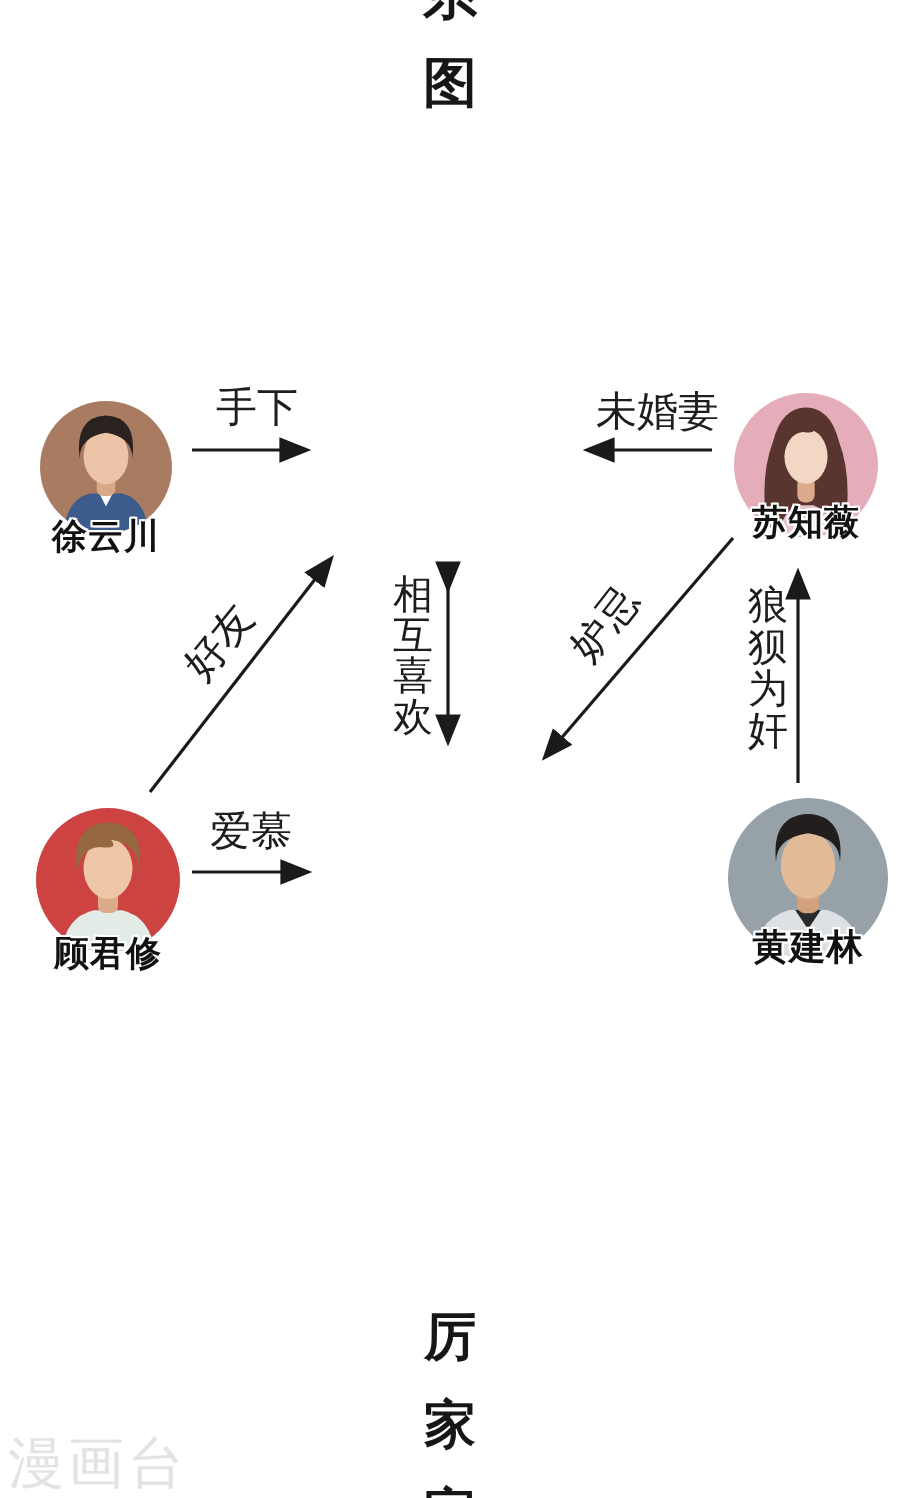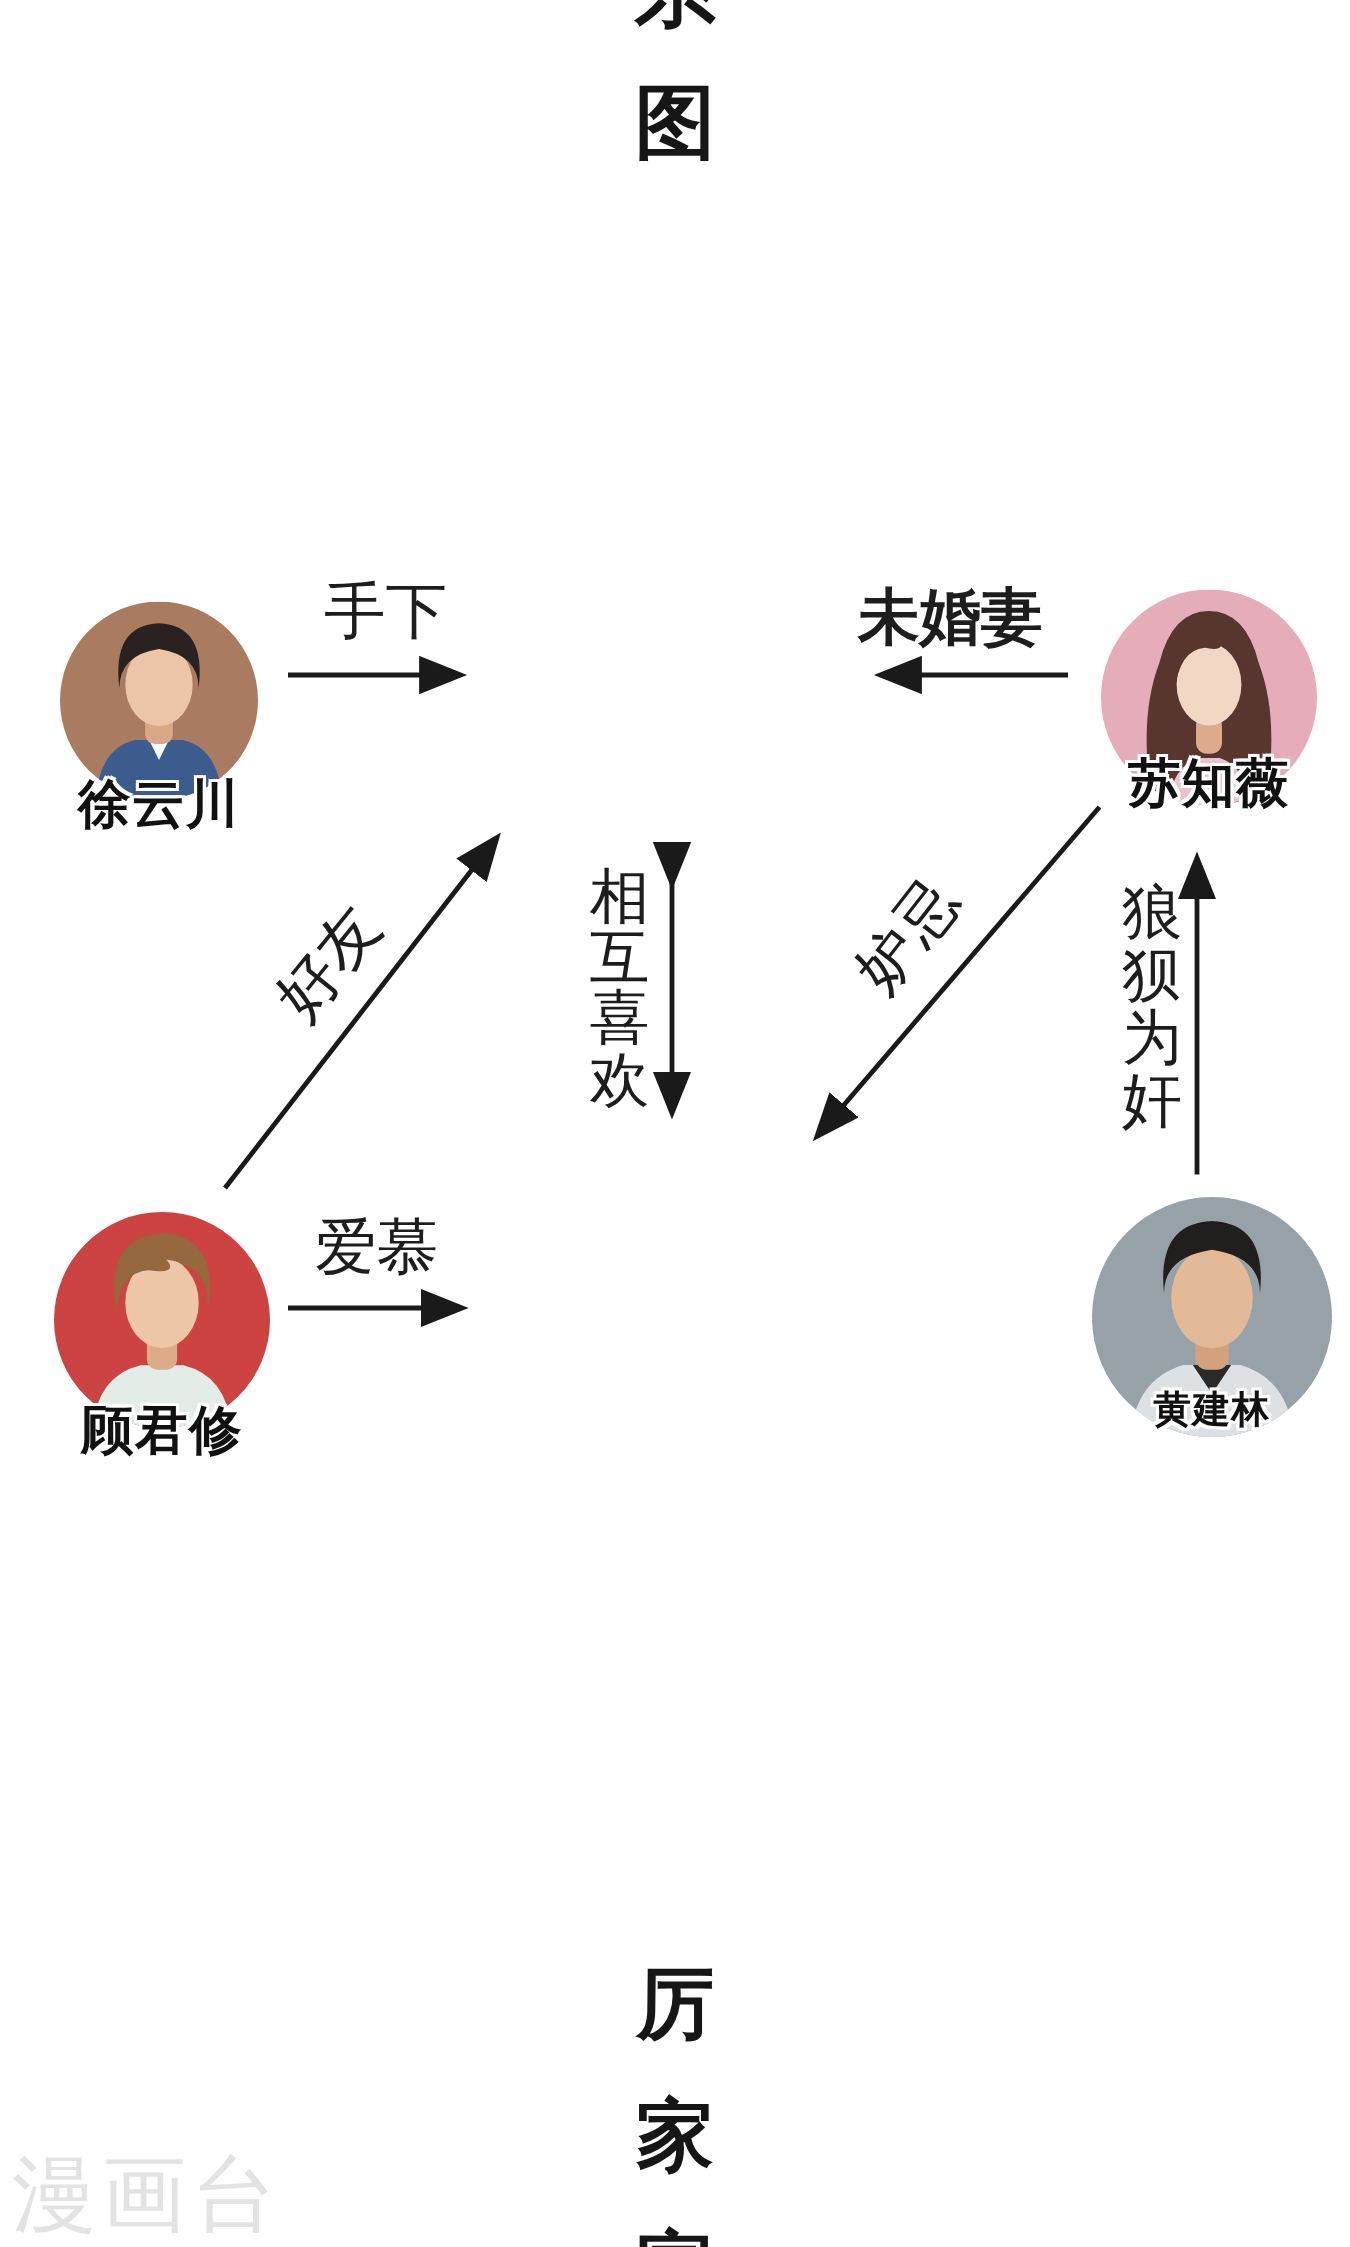--- a/index.html
+++ b/index.html
@@ -30,20 +30,21 @@
     letter-spacing:1px;
   }
   
   .rlabel{
     position:absolute;color:var(--label_text,#1d1d1d);
     font-size:41px;line-height:1.05;white-space:nowrap;
   }
   .rlabel.vert{
     width:1em;word-break:break-all;text-align:right;white-space:normal;
     font-size:40px;
+    font-family:Liberation Mono, monospace;
   }
   .rlabel.diag{transform:translate(-50%,-50%) rotate(var(--rot,-50deg));}
   
   .arrows{position:absolute;left:0;top:0;width:900px;height:1498px;pointer-events:none;}
   .arrows line{stroke:var(--arrow,#1a1a1a);stroke-width:3.2;}
   .watermark{
     position:absolute;left:8px;top:1426px;font-size:56px;letter-spacing:4px;
     color:var(--watermark,#e3e3e3);font-weight:400;white-space:nowrap;
   }
 </style>
@@ -116,25 +117,25 @@
     <span class="avatar">
       <svg viewBox="0 0 100 100">
         <rect width="100" height="100" style="fill:var(--bg)"></rect>
         <path d="M16,100 Q18,76 38,70 L62,70 Q82,76 84,100 Z" style="fill:var(--shirt)"></path>
         <path d="M42,70 L50,82 L58,70 Z" fill="#2a2a2a"></path>
         <rect x="43" y="54" width="14" height="18" rx="5" fill="#d2a27e"></rect>
         <ellipse cx="50" cy="42" rx="17" ry="21" style="fill:var(--skin)"></ellipse>
         <path d="M30,40 Q27,11 50,10 Q73,11 70,40 Q70,25 50,22 Q30,25 30,40 Z" style="fill:var(--hair)"></path>
       </svg>
     </span>
-    <div class="cname" style="top:125px;font-size:25px;">黄建林</div>
+    <div class="cname" style="top:125px;font-size:36px;">黄建林</div>
   </div>
 
   <div class="rlabel" style="left:216px;top:386px;text-align:right;">手下</div>
-  <div class="rlabel" style="left:572px;top:390px;font-weight:bold;">未婚妻</div>
+  <div class="rlabel" style="left:596px;top:390px;">未婚妻</div>
   <div class="rlabel vert" style="left:393px;top:578px;line-height:40.5px;">相互喜欢</div>
   <div class="rlabel diag" style="left:219px;top:642px;--rot:-51deg;">好友</div>
   <div class="rlabel diag" style="left:605px;top:624px;--rot:-52deg;">妒忌</div>
   <div class="rlabel" style="left:210px;top:810px;">爱慕</div>
   <div class="rlabel vert" style="left:748px;top:587px;line-height:42px;">狼狈为奸</div>
 
   <div class="vstack vtitle-bottom">厉家宴</div>
 
   <div class="watermark">漫画台</div>
 

